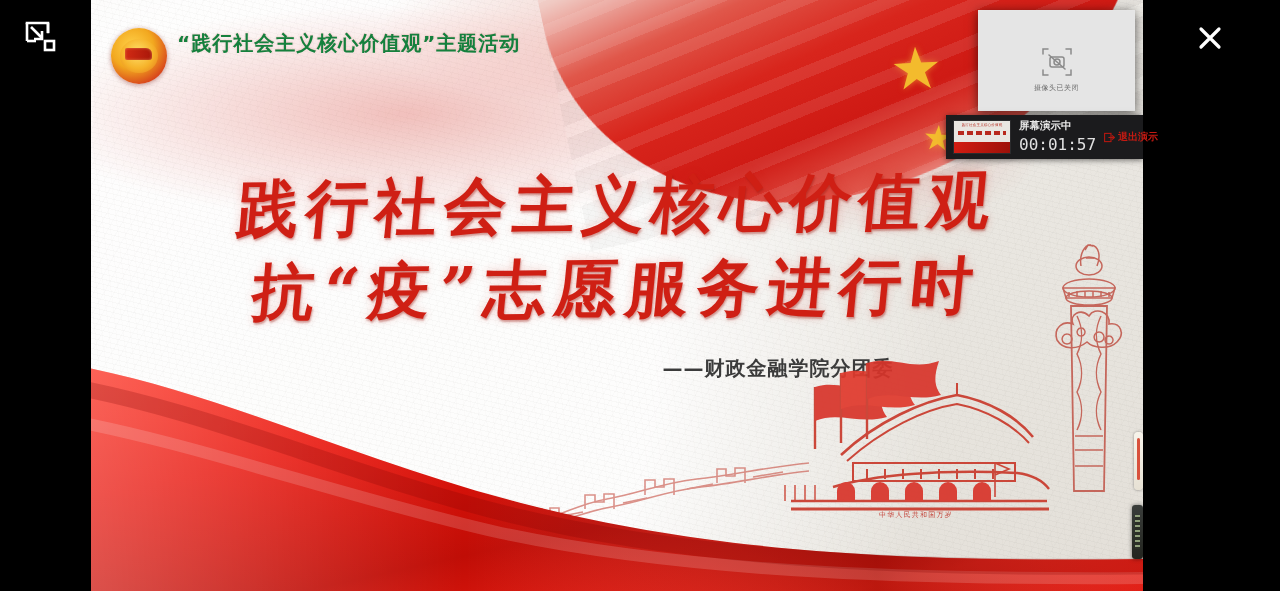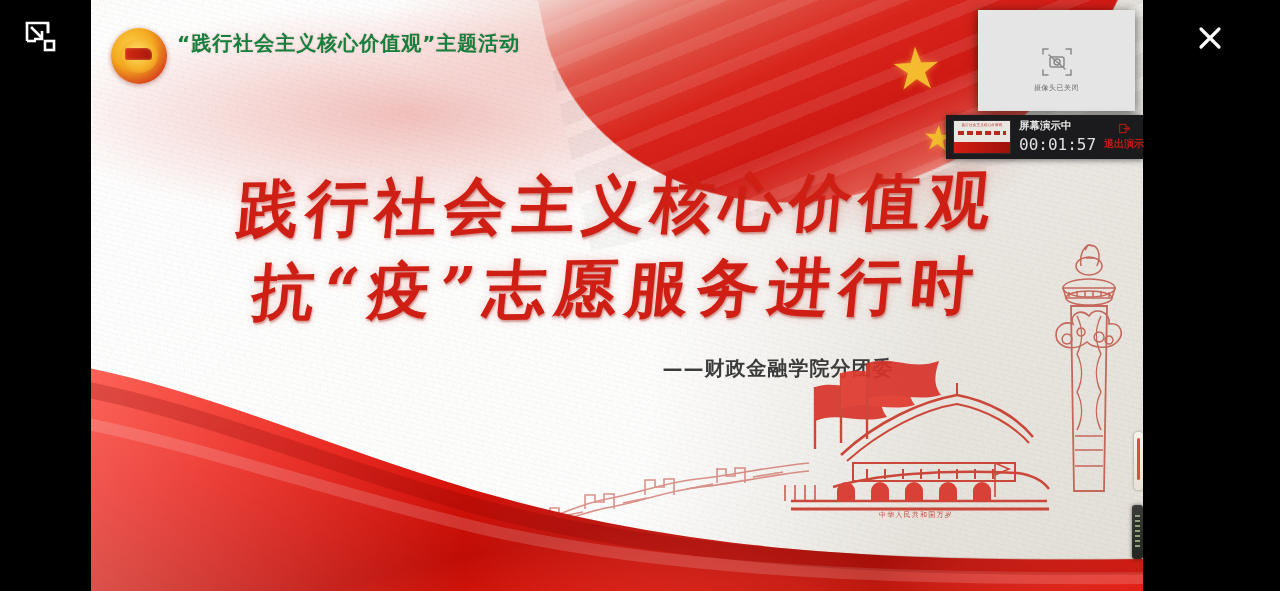--- a/index.html
+++ b/index.html
@@ -123,21 +123,21 @@
   .share-thumb .tb{position:absolute;left:0;bottom:0;width:100%;height:11px;
     background:linear-gradient(105deg,#d41d12,#9c1109);}
   .share-thumb .tl{position:absolute;left:4px;top:10px;right:4px;height:4px;
     background:repeating-linear-gradient(90deg,#b8281c 0 6px,transparent 6px 9px);}
   .share-txt{flex:none;line-height:1.25;}
   .share-state{font-size:10.5px;color:#e9e9e9;
     font-family:"DejaVu Sans","Liberation Sans",sans-serif;font-weight:600;}
   .share-time{font-size:16px;color:#e0e0e0;margin-top:2px;
     font-family:"DejaVu Sans Mono","Liberation Mono",monospace;}
   .share-exit{margin-left:auto;display:flex;align-items:center;gap:3px;cursor:pointer;
-    padding-right:2px;flex-direction:column;}
+    padding-right:2px;}
   .exit-ico{width:11px;height:11px;flex:none;}
   .exit-label{font-size:10px;color:#c41a12;font-weight:600;white-space:nowrap;
     font-family:"DejaVu Sans","Liberation Sans",sans-serif;}
 
   
   .edge-slider{position:absolute;left:1134px;top:432px;width:9px;height:58px;
     background:linear-gradient(180deg,#f7f3ea,#e7e1d4);border-radius:4px;
     box-shadow:0 0 3px rgba(0,0,0,.4);}
   .edge-slider i{position:absolute;left:3px;top:6px;width:3px;height:42px;
     background:#d8513c;border-radius:2px;display:block;}

